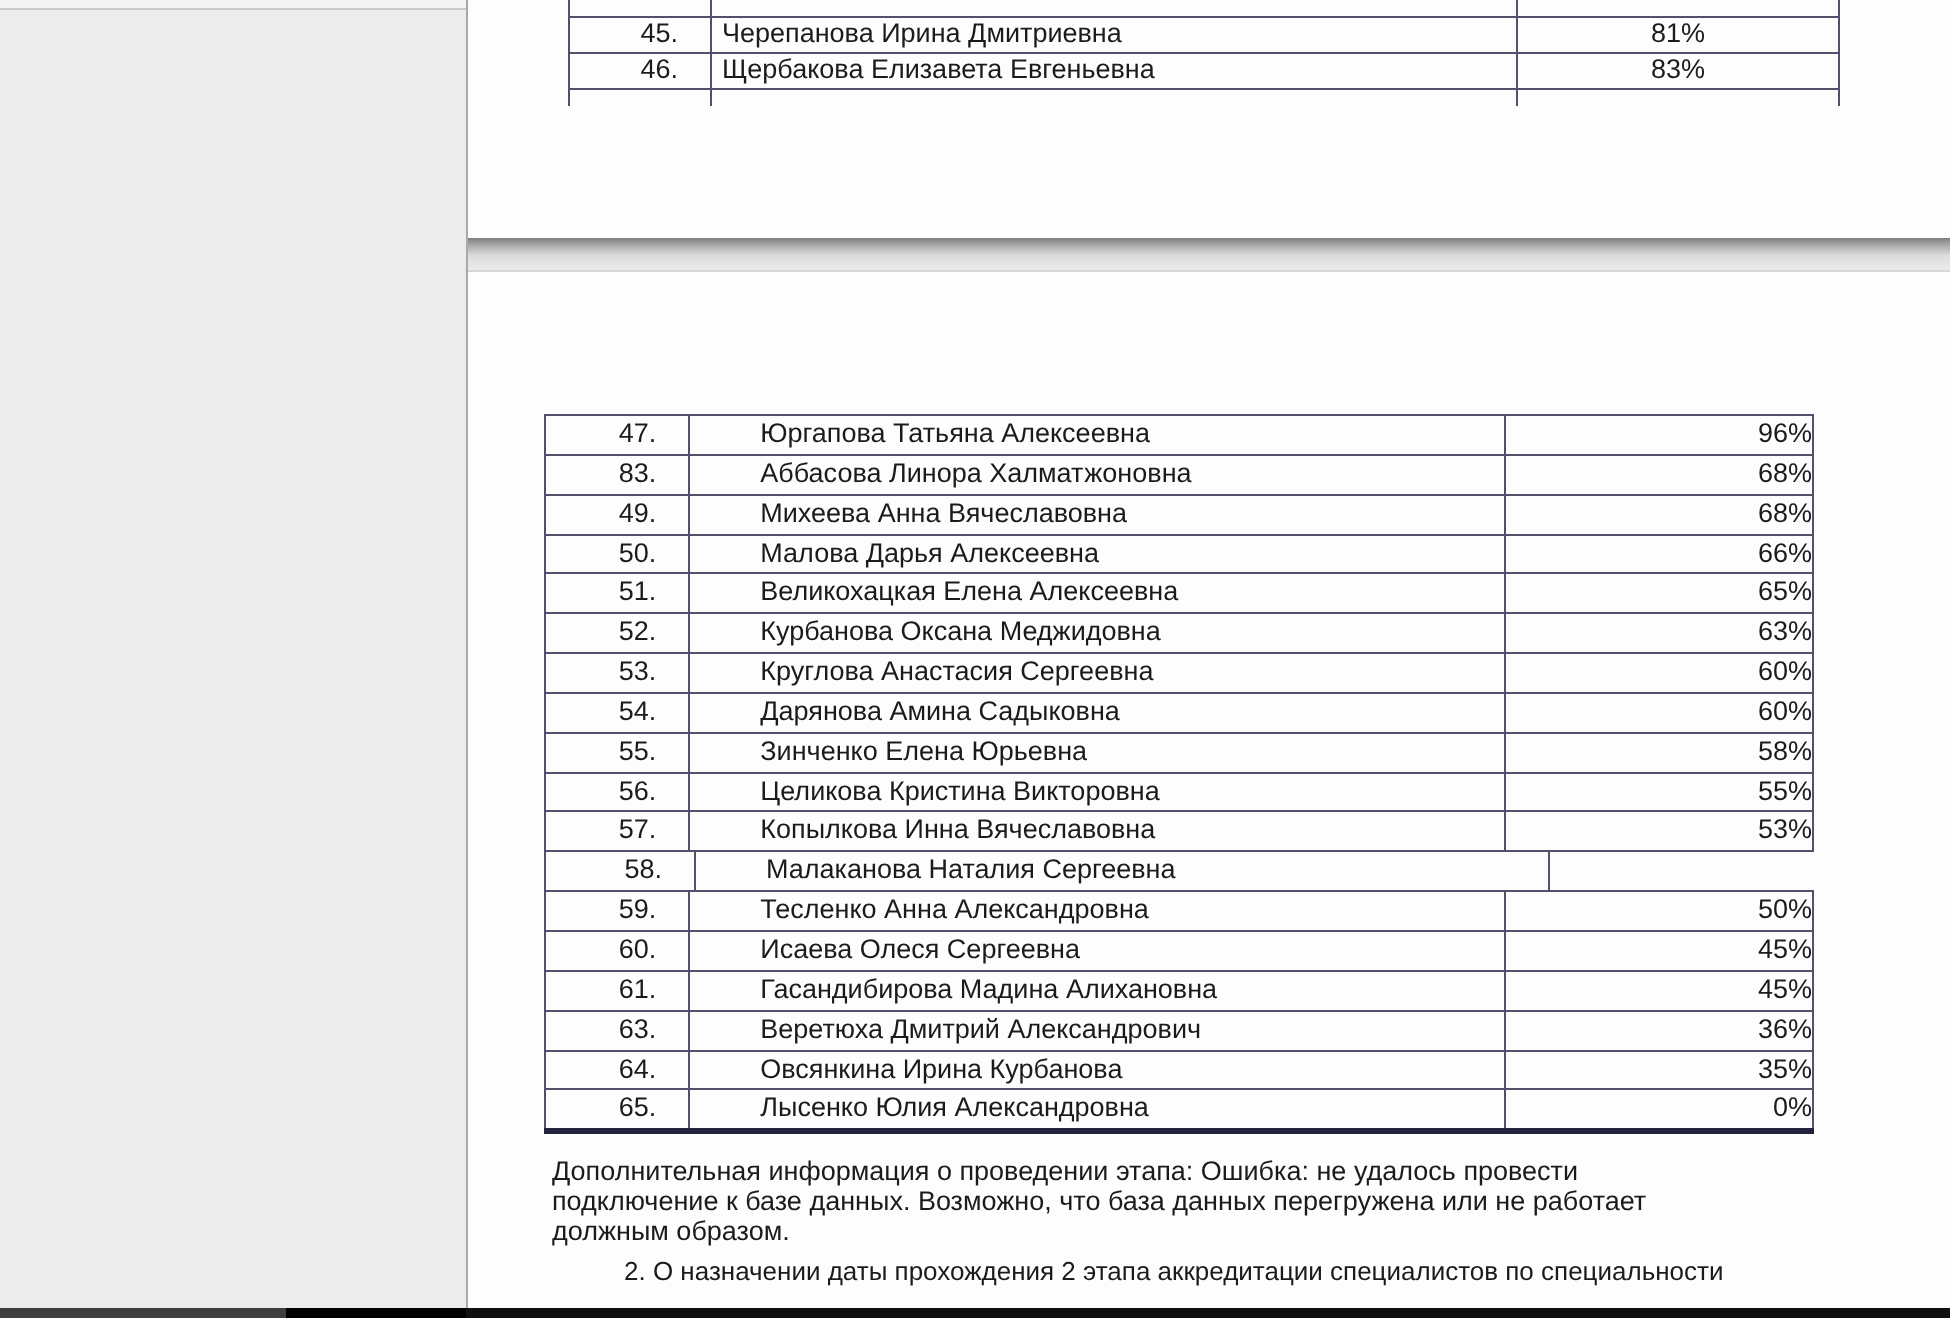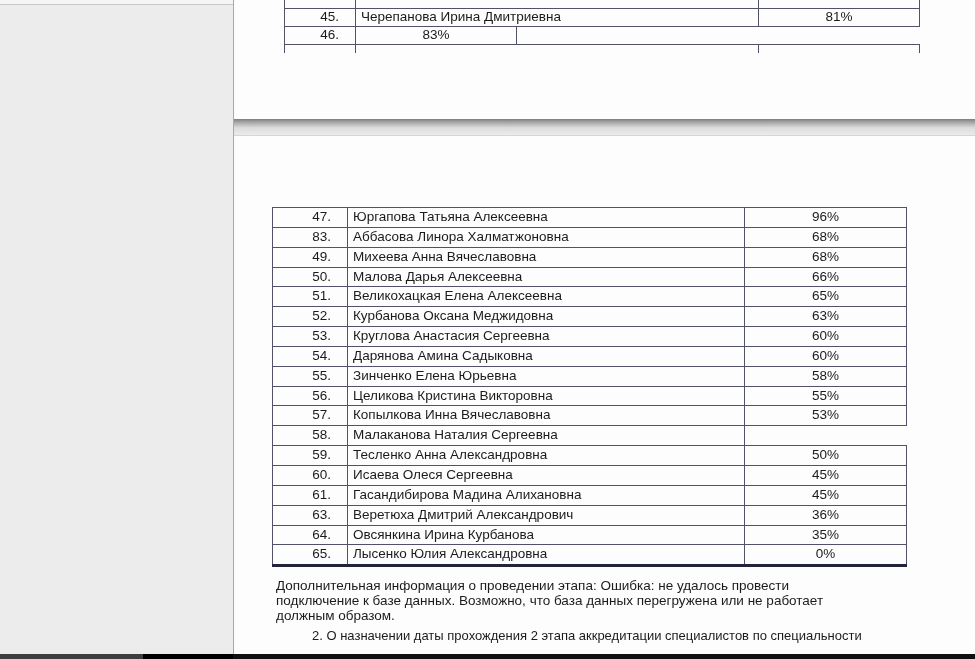--- a/index.html
+++ b/index.html
@@ -24,21 +24,21 @@
   .t1{left:50px;top:0;width:636px;}
   .t2{left:38px;top:71px;width:635px;border-top:1px solid #51516a;}
   .trow{display:flex;border-bottom:1px solid #51516a;}
   .t1 .trow{height:17px;line-height:16px;}
   .t2 .trow{height:18.85px;line-height:17.8px;}
   .tcell{box-sizing:border-box;font-size:13.5px;color:#1b1b1b;overflow:hidden;white-space:nowrap;}
   .cell-num{border-left:1px solid #51516a;border-right:1px solid #51516a;text-align:right;padding-right:16px;}
   .cell-name{border-right:1px solid #51516a;padding-left:5px;}
   .cell-pct{border-right:1px solid #51516a;text-align:center;}
   .t1 .cell-num{width:72px;} .t1 .cell-name{width:403px;} .t1 .cell-pct{width:161px;}
-  .t2 .cell-num{width:76px;} .t2 .cell-name{width:397px;} .t2 .cell-pct{width:162px;}
+  .t2 .cell-num{width:76px;} .t2 .cell-name{width:397px;margin-left:30px;} .t2 .cell-pct{width:162px;text-align:right;}
   .stub-top{height:8px !important;}
   .stub-bottom{height:8px !important;border-bottom:none !important;}
   .stub-bottom .tcell{border-bottom:none;}
   .t2 .last-heavy{border-bottom:3px solid #23233b;}
   .remnant{display:block;margin-left:233px;margin-top:-11px;font-size:13px;color:#333;letter-spacing:3px;}
 
   
   .note{position:absolute;left:42px;top:442px;width:660px;font-size:13.5px;line-height:15.2px;color:#1b1b1b;}
   .note div{white-space:nowrap;}
   .item2{position:absolute;left:42px;top:492px;font-size:13px;color:#1b1b1b;white-space:nowrap;margin-left:36px;}
@@ -70,20 +70,21 @@
           <div class="tcell cell-pct"></div>
         </div>
         <div>
             <div class="trow">
               <div class="tcell cell-num">45.</div>
               <div class="tcell cell-name">Черепанова Ирина Дмитриевна</div>
               <div class="tcell cell-pct">81%</div>
             </div>
             <div class="trow">
               <div class="tcell cell-num">46.</div>
+              <div class="tcell cell-name">Щербакова Елизавета Евгеньевна</div>
               <div class="tcell cell-pct">83%</div>
             </div>
           </div>
         <div class="trow stub-bottom">
           <div class="tcell cell-num"></div>
           <div class="tcell cell-name"></div>
           <div class="tcell cell-pct"></div>
         </div>
       </div>
     </div>

